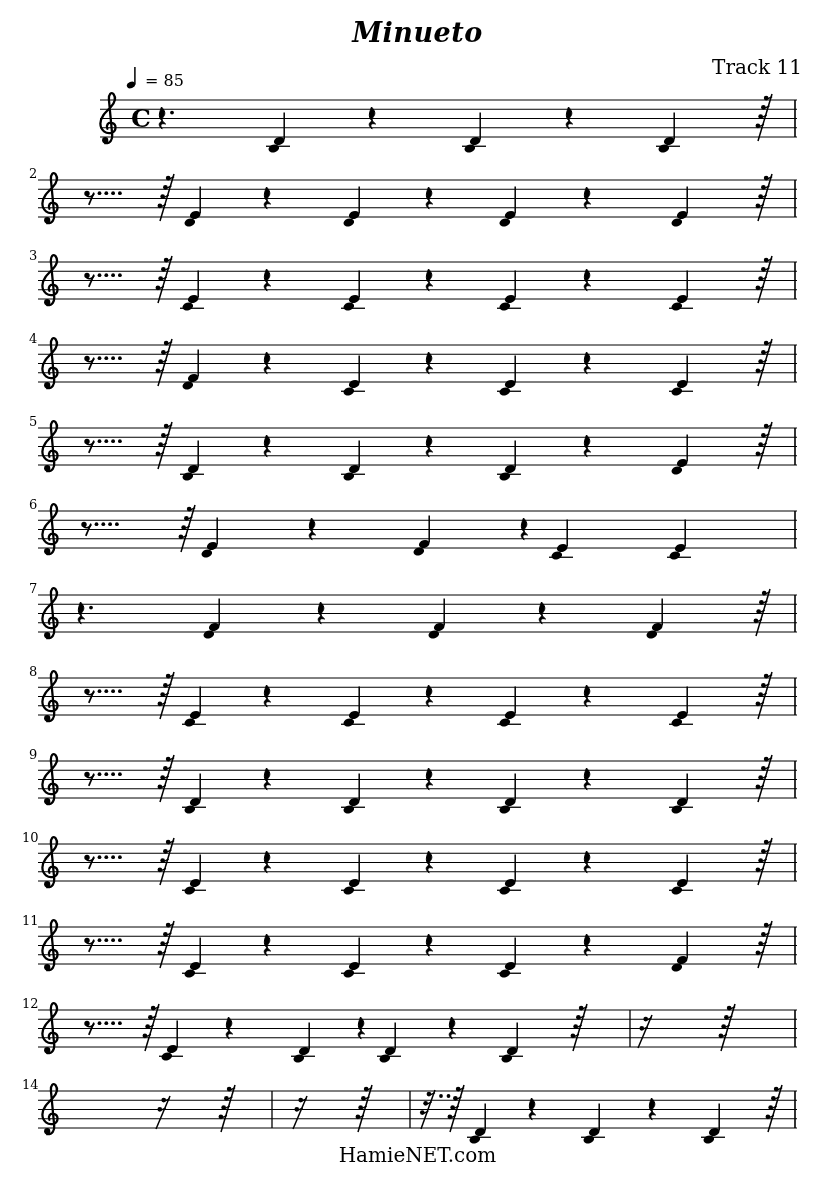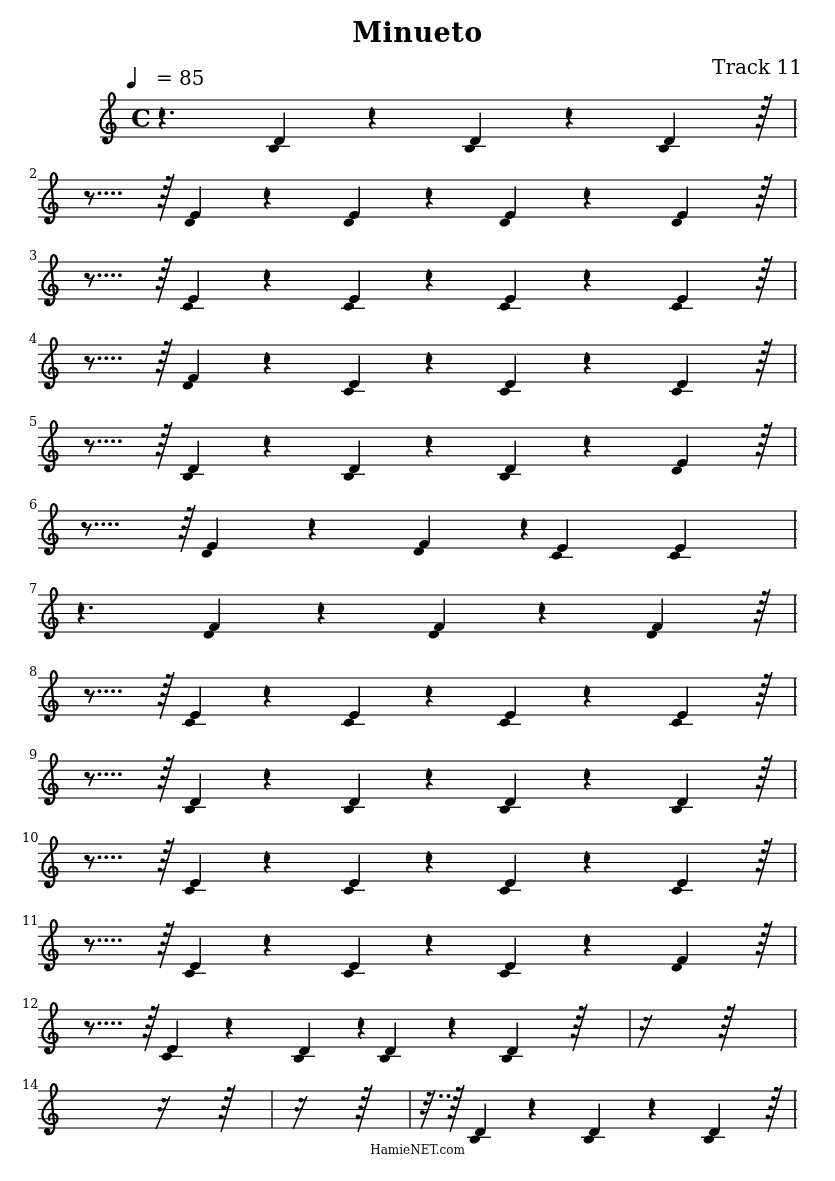--- a/index.html
+++ b/index.html
@@ -1,23 +1,23 @@
 <!DOCTYPE html>
 <html><head>
 <meta charset="utf-8">
 <style>
   html,body{margin:0;padding:0;background:#ffffff;}
   .page{position:relative;width:835px;height:1181px;background:#ffffff;overflow:hidden;
         font-family:"DejaVu Serif", serif;color:#000;}
   .title{position:absolute;top:17px;left:0;width:100%;text-align:center;
-         font-size:27px;font-weight:bold;letter-spacing:0.5px;}
+         font-size:27px;font-weight:bold;letter-spacing:0.5px;font-style:italic;}
   .track{position:absolute;top:55px;right:33px;font-size:20px;}
   .tempo{position:absolute;top:63px;left:126px;display:flex;align-items:flex-end;}
-  .tempo .t-text{font-size:20px;margin-left:16px;margin-bottom:-1px;}
-  .footer{position:absolute;top:1143px;left:0;width:100%;text-align:center;font-size:12px;}
+  .tempo .t-text{font-size:16px;margin-left:5px;margin-bottom:-1px;}
+  .footer{position:absolute;top:1143px;left:0;width:100%;text-align:center;font-size:20px;}
   svg.score{position:absolute;left:0;top:0;}
 </style>
 </head>
 <body>
 
 <div class="page">
   <div class="title">Minueto</div>
   <div class="track">Track 11</div>
   <div class="tempo">
     <svg width="14" height="26">

